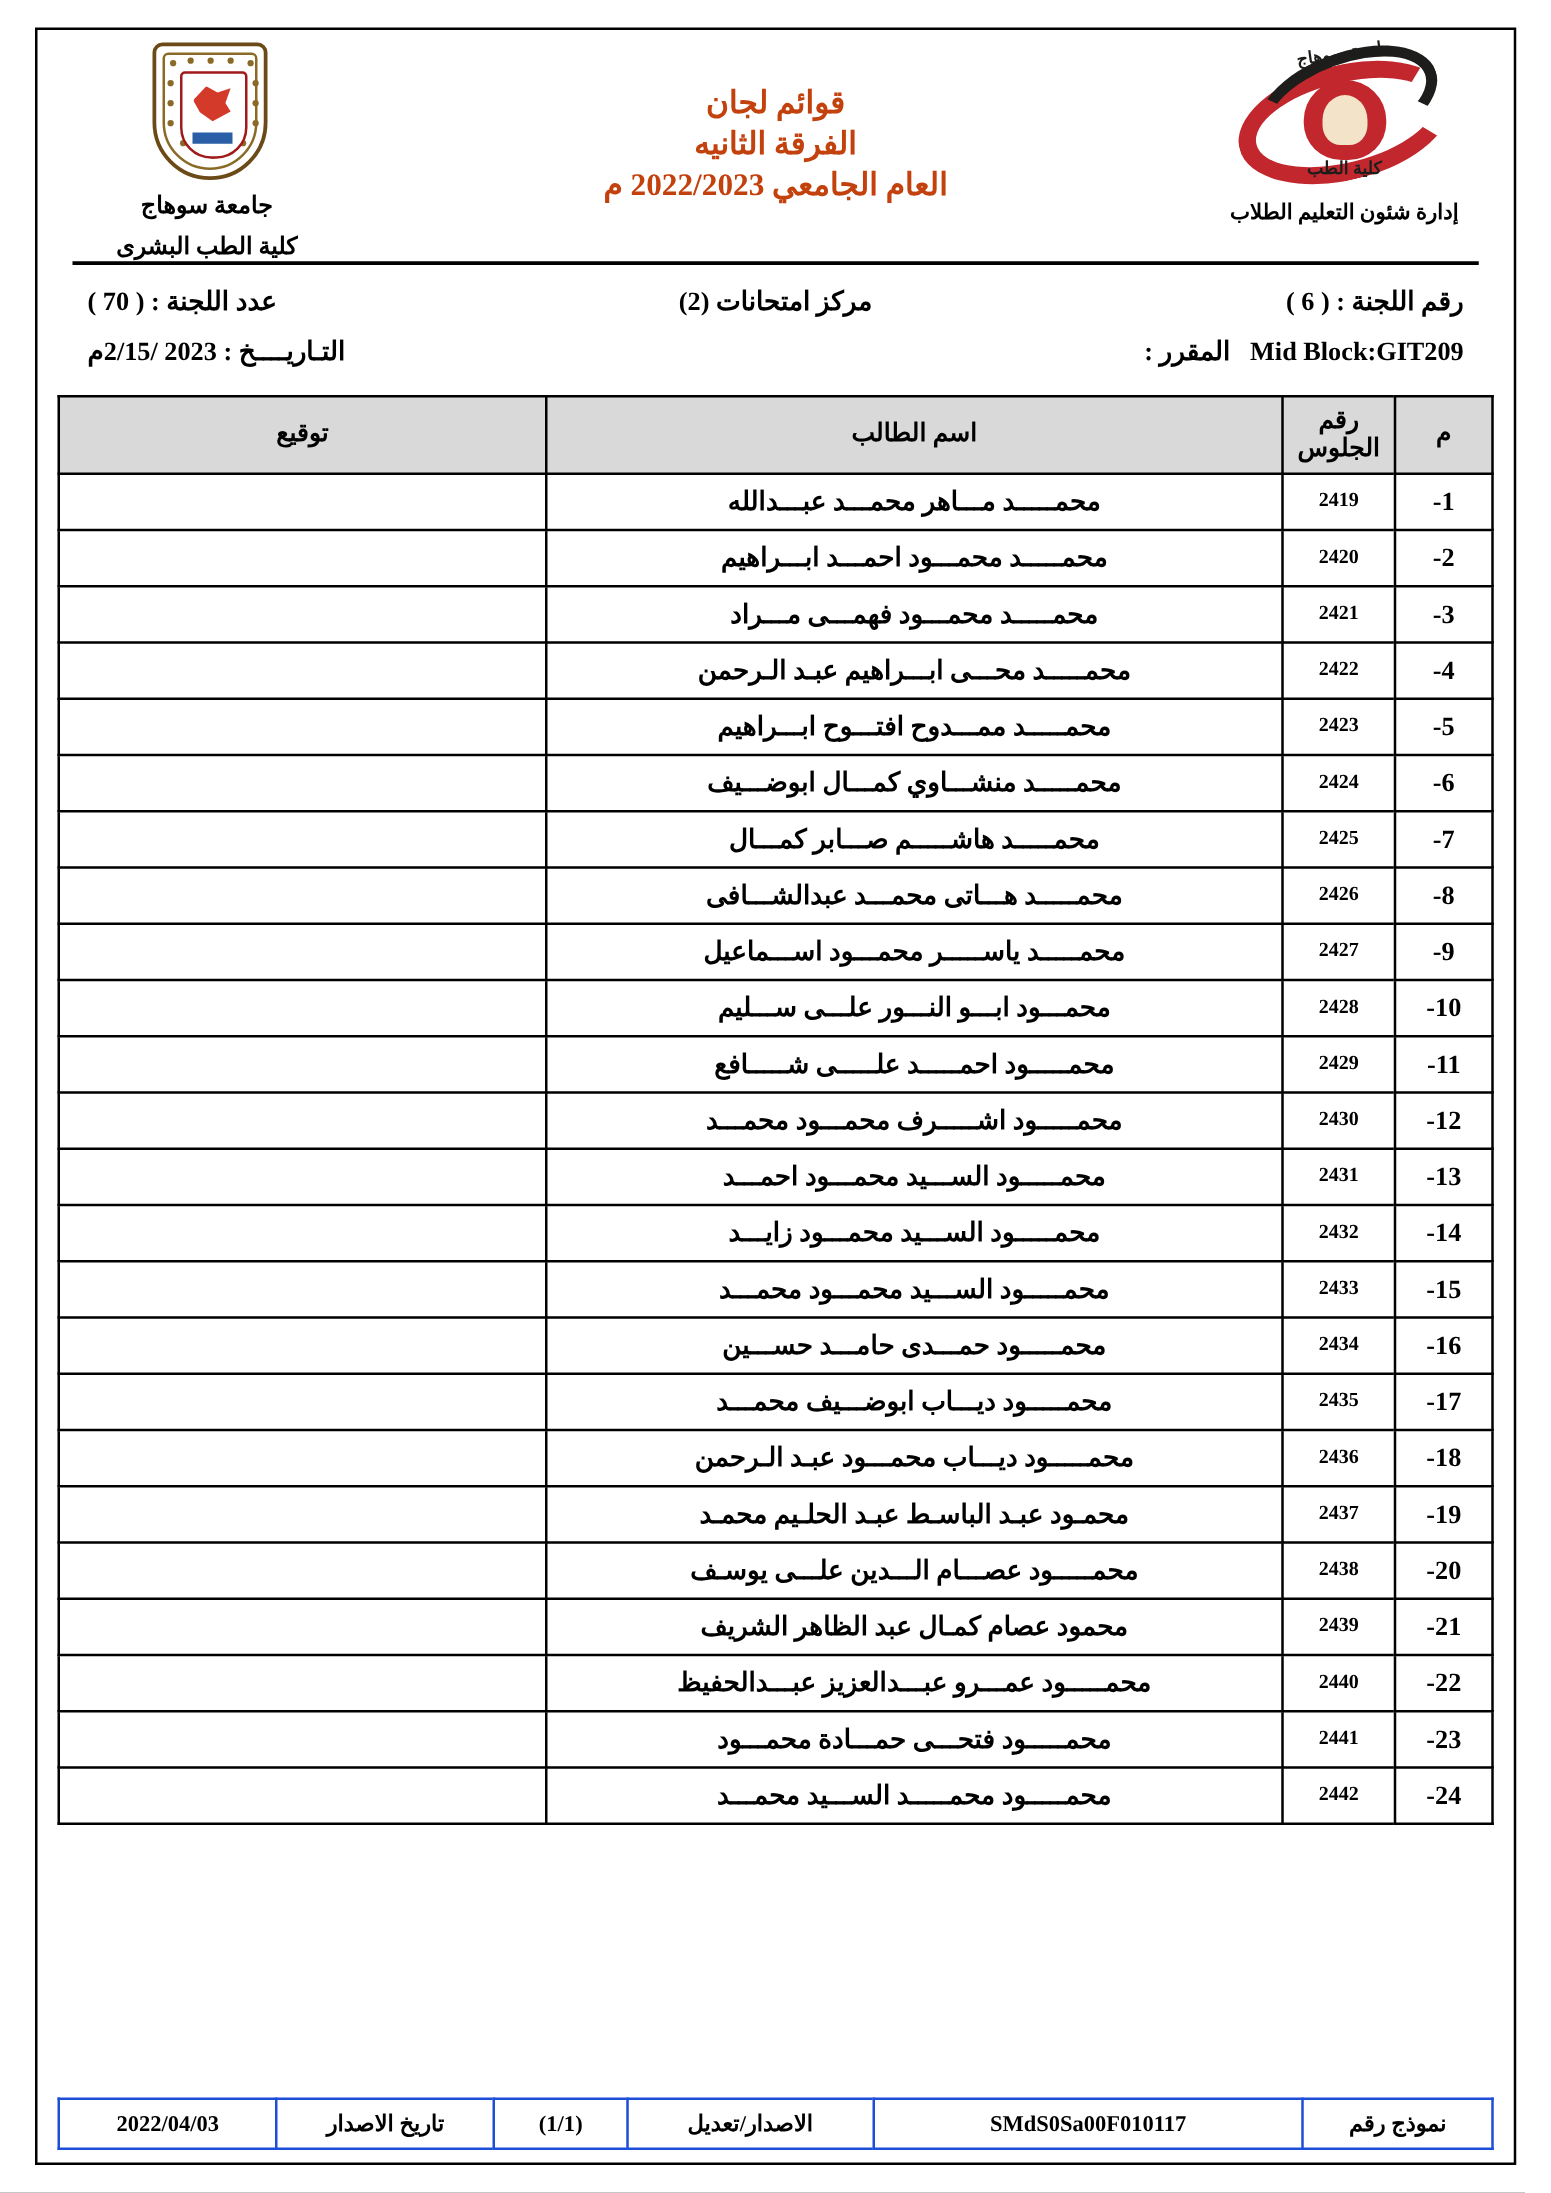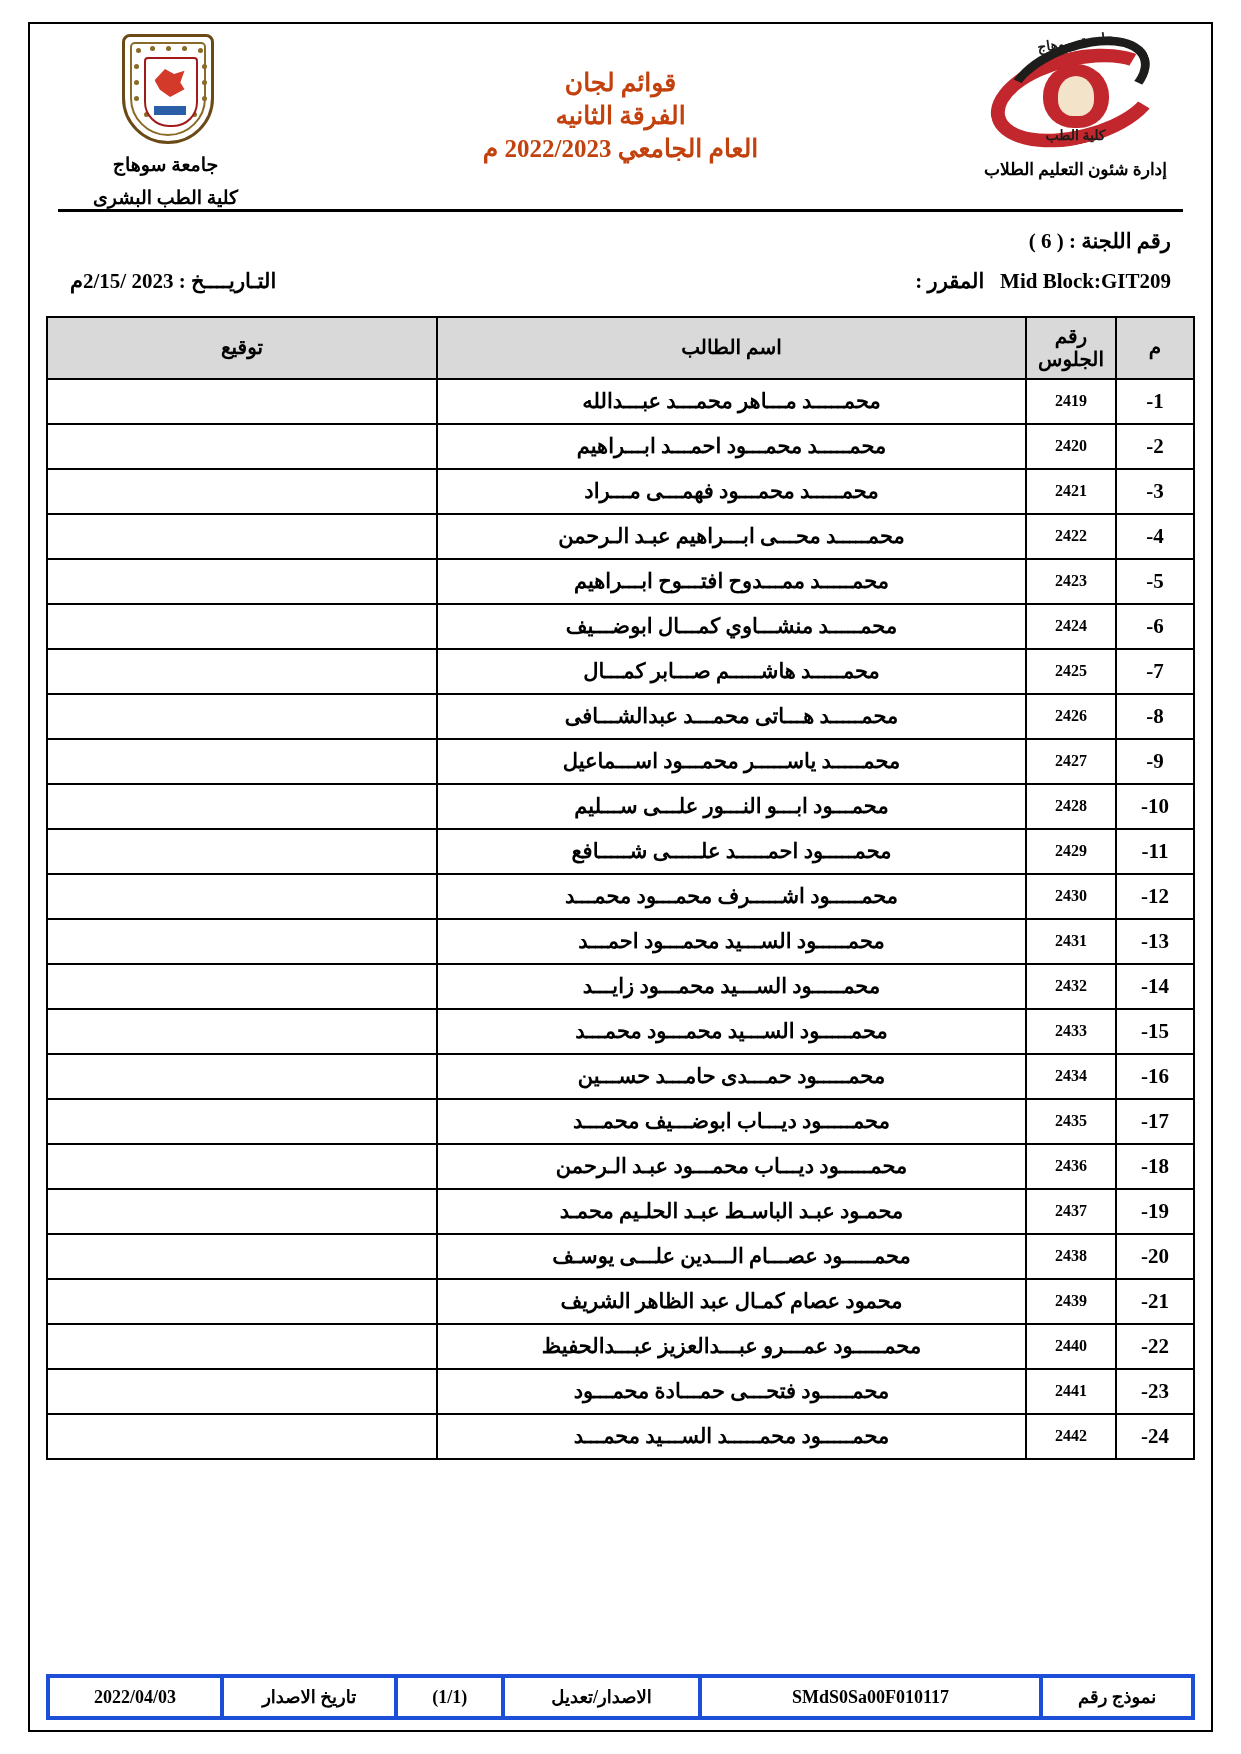--- a/index.html
+++ b/index.html
@@ -251,21 +251,21 @@
     left: 8px;
     right: 8px;
     bottom: 8px;
   }
   table.footer-tbl {
     width: 100%;
     border-collapse: collapse;
     table-layout: fixed;
   }
   table.footer-tbl td {
-    border: 4px solid #1d4ed8;
+    border: 2px solid #1d4ed8;
     height: 36px;
     text-align: center;
     font-weight: bold;
     font-size: 18px;
   }
   .f-label { width: 130px; }
   .f-code  { width: 300px; font-size: 19px; }
   .f-rev   { width: 170px; }
   .f-revno { width: 90px; margin-left: 36px; }
   .f-dlabel{ width: 150px; }
@@ -325,20 +325,22 @@
         </div>
         <div class="edu-admin">إدارة شئون التعليم الطلاب</div>
       </div>
     </div>
 
     <hr class="divider">
 
     <div class="meta">
       <div class="meta-row">
         <div class="meta-cell right">رقم اللجنة : ( 6 )</div>
+        <div class="meta-cell">مركز امتحانات (2)</div>
+        <div class="meta-cell left">عدد اللجنة : ( 70 )</div>
       </div>
       <div class="meta-row">
         <div class="meta-cell right">
           <span class="mono-code">Mid Block:GIT209</span>
           &nbsp;
           <span>المقرر :</span>
         </div>
         <div class="meta-cell left">التـاريــــخ : 2023 /2/15م</div>
       </div>
     </div>

